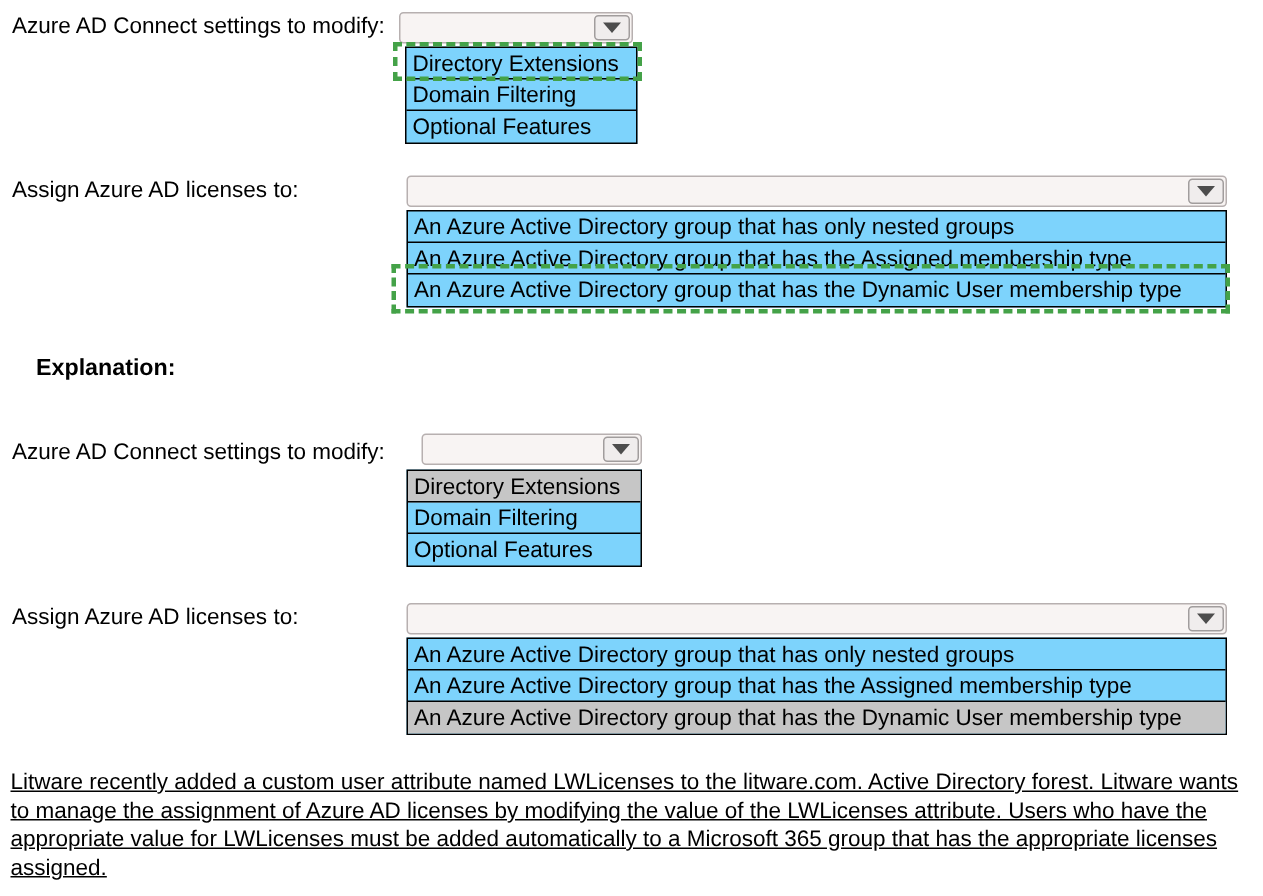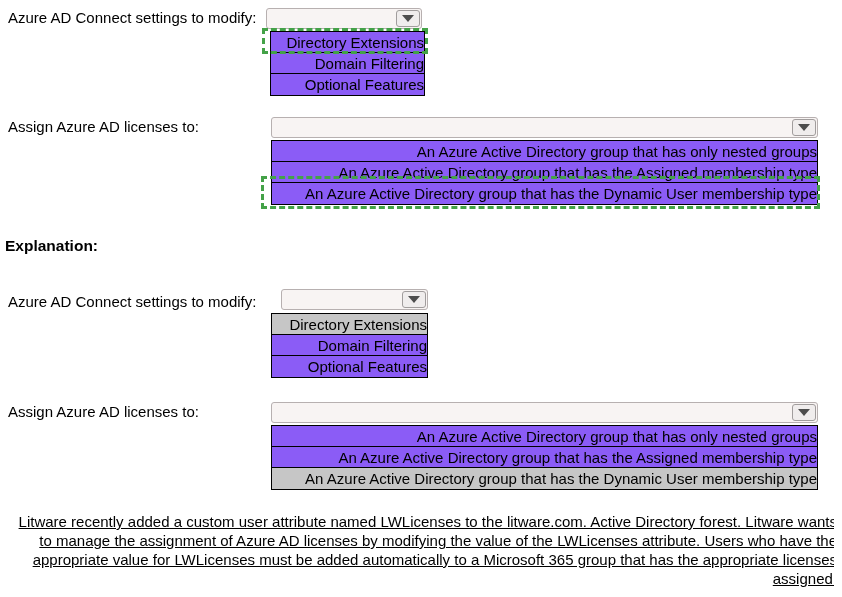--- a/index.html
+++ b/index.html
@@ -6,21 +6,20 @@
   html,body { margin:0; padding:0; background:#fff; }
   .canvas {
     position: relative;
     width: 834px;
     height: 597px;
     background: #ffffff;
     font-family: "Liberation Sans", "DejaVu Sans", sans-serif;
     font-size: 15px;
     color: #000;
     overflow: hidden;
-    text-align: right;
   }
   .label {
     position: absolute;
     white-space: nowrap;
     line-height: 16px;
   }
   .heading {
     position: absolute;
     font-weight: bold;
     font-size: 15.5px;
@@ -52,21 +51,21 @@
     justify-content: center;
   }
   .tri {
     width: 0; height: 0;
     border-left: 6px solid transparent;
     border-right: 6px solid transparent;
     border-top: 7px solid #4d4d4d;
   }
   .listbox {
     position: absolute;
-    background: #8b5cf6;
+    background: #7dd3fc;
     border: 1px solid #000;
   }
   .opt {
     height: 21px;
     line-height: 21px;
     padding-left: 4px;
     border-bottom: 1px solid #000;
     white-space: nowrap;
     overflow: hidden;
   }
@@ -116,21 +115,21 @@
   </div>
 
   <div class="listbox" style="left:271px; top:140px; width:547px;">
     <div class="opt">An Azure Active Directory group that has only nested groups</div>
     <div class="opt">An Azure Active Directory group that has the Assigned membership type</div>
     <div class="opt">An Azure Active Directory group that has the Dynamic User membership type</div>
   </div>
 
   <div class="outline" style="left:261px; top:176px; width:559px; height:33px;"></div>
 
-  <div class="heading" style="left:5px; top:237px;">Explanation:</div>
+  <div class="heading" style="left:24px; top:237px;">Explanation:</div>
 
   <div class="label" style="left:8px; top:294px;">Azure AD Connect settings to modify:</div>
 
   <div class="combo" style="left:281px; top:289px; width:147px;">
     <span class="combo-value"></span>
     <span class="combo-btn">
       <span class="tri"></span>
     </span>
   </div>
 

